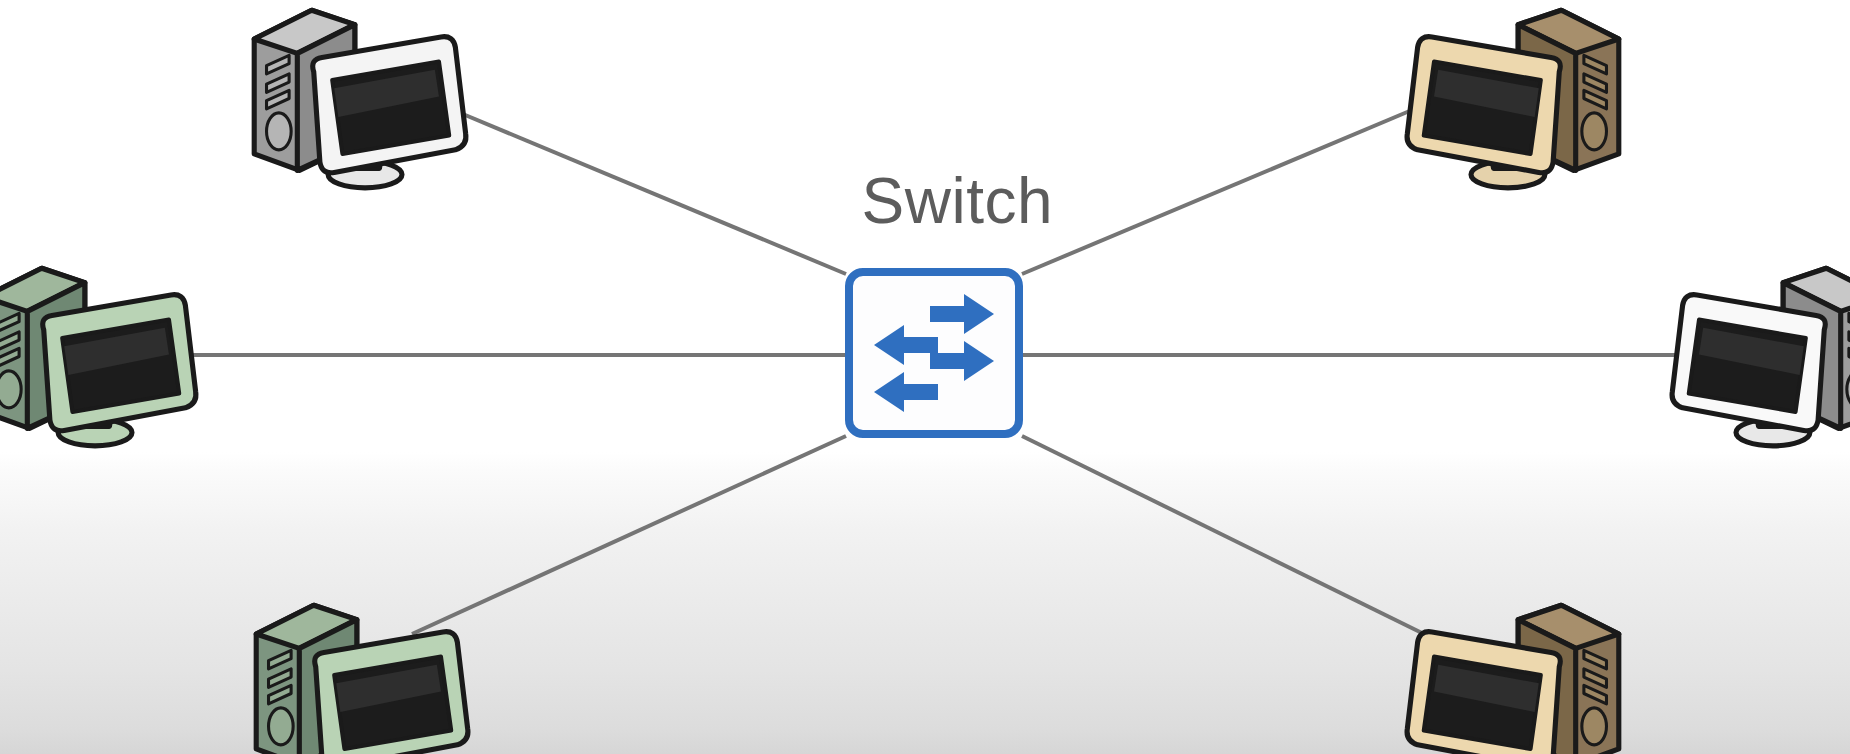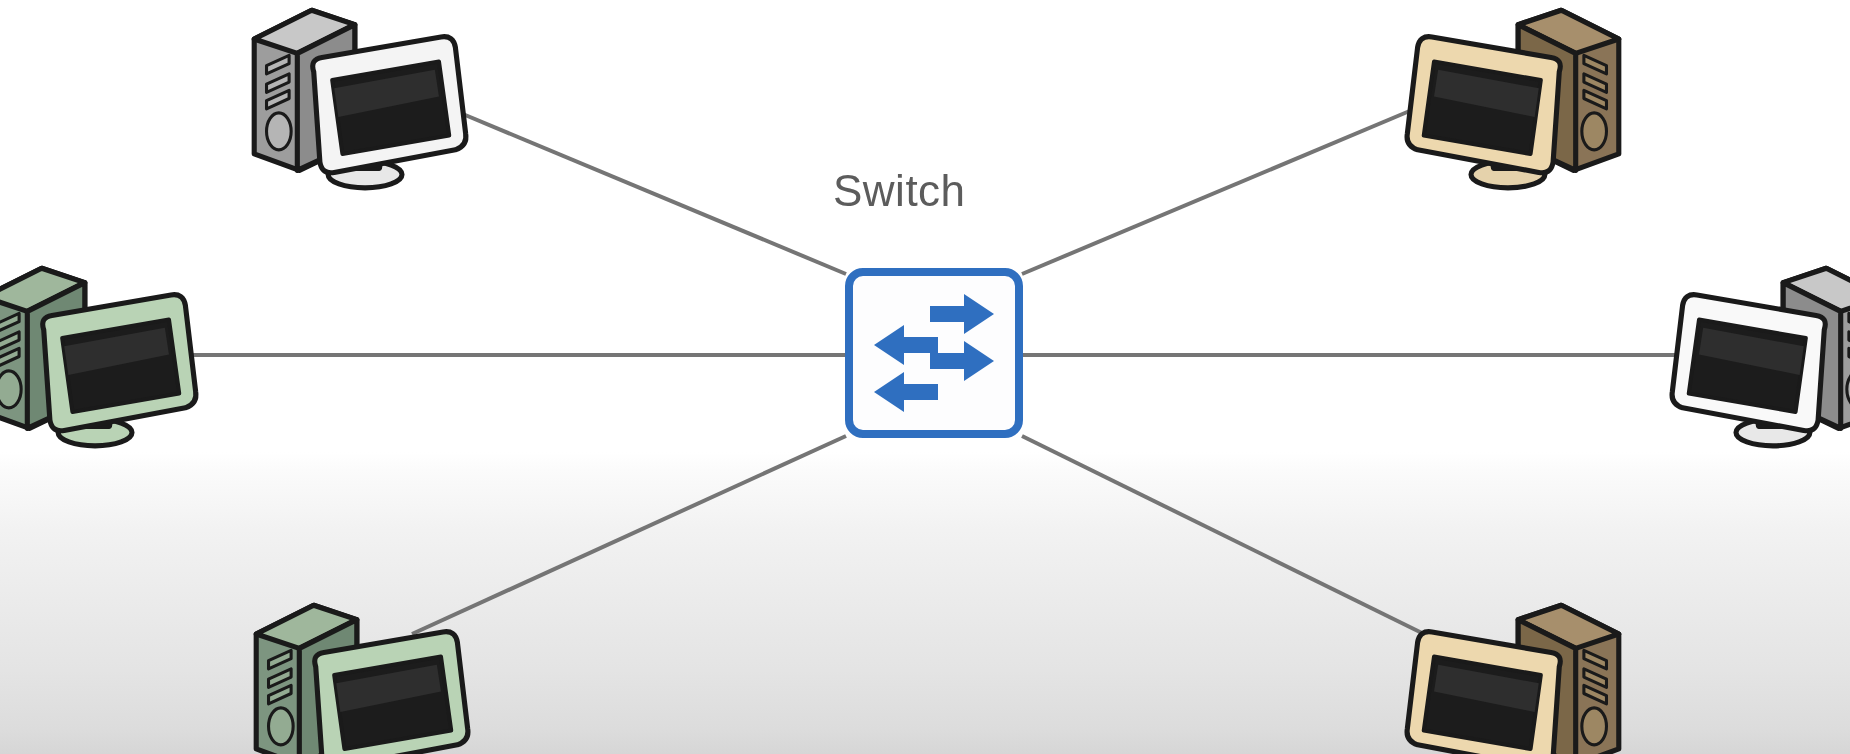--- a/index.html
+++ b/index.html
@@ -68,23 +68,23 @@
   #switch-glyph {
     position: absolute;
     left: 23px;
     top: 22px;
   }
   #switch-label {
     position: absolute;
     left: 833px;
     top: 168px;
     width: 220px;
-    text-align: left;
+    text-align: right;
     font-family: "Liberation Sans", sans-serif;
-    font-size: 44px;
+    font-size: 64px;
     font-weight: 400;
     line-height: 1.05;
     color: #5c5c5c;
     letter-spacing: 0.5px;
     white-space: nowrap;
   }
 </style>
 </head>
 <body>
 

